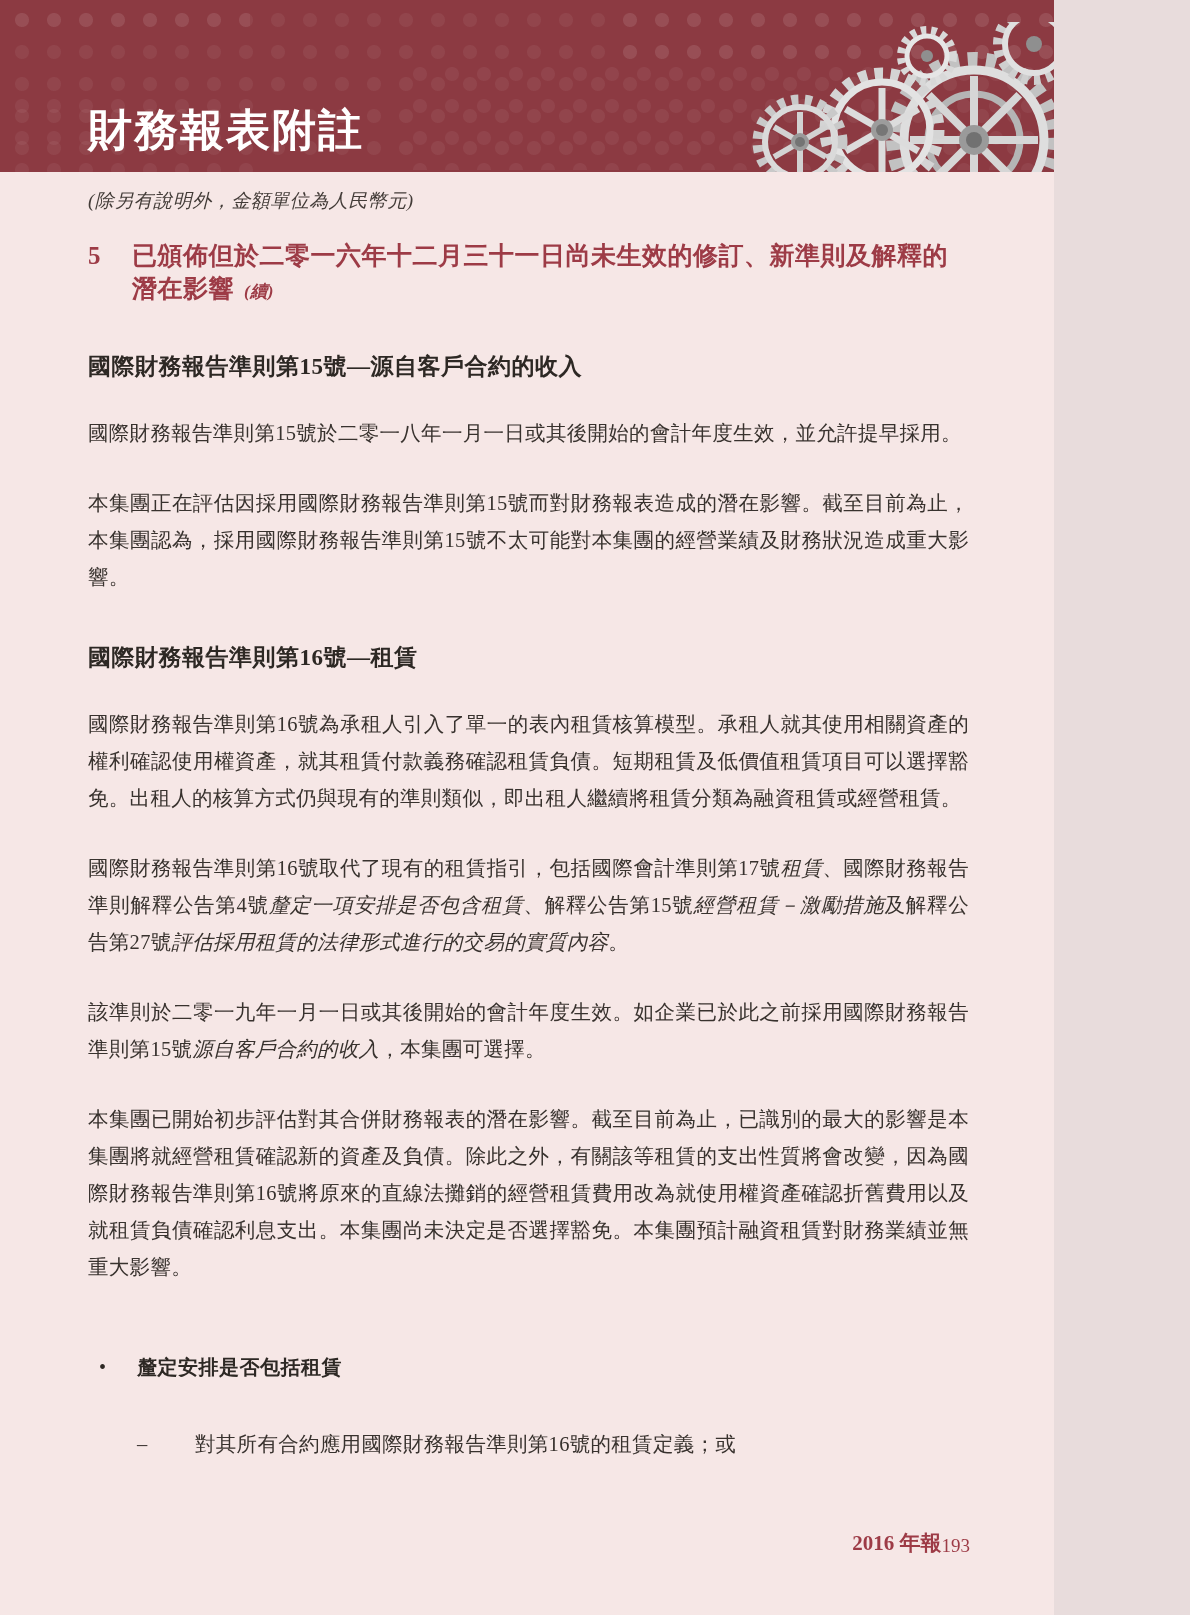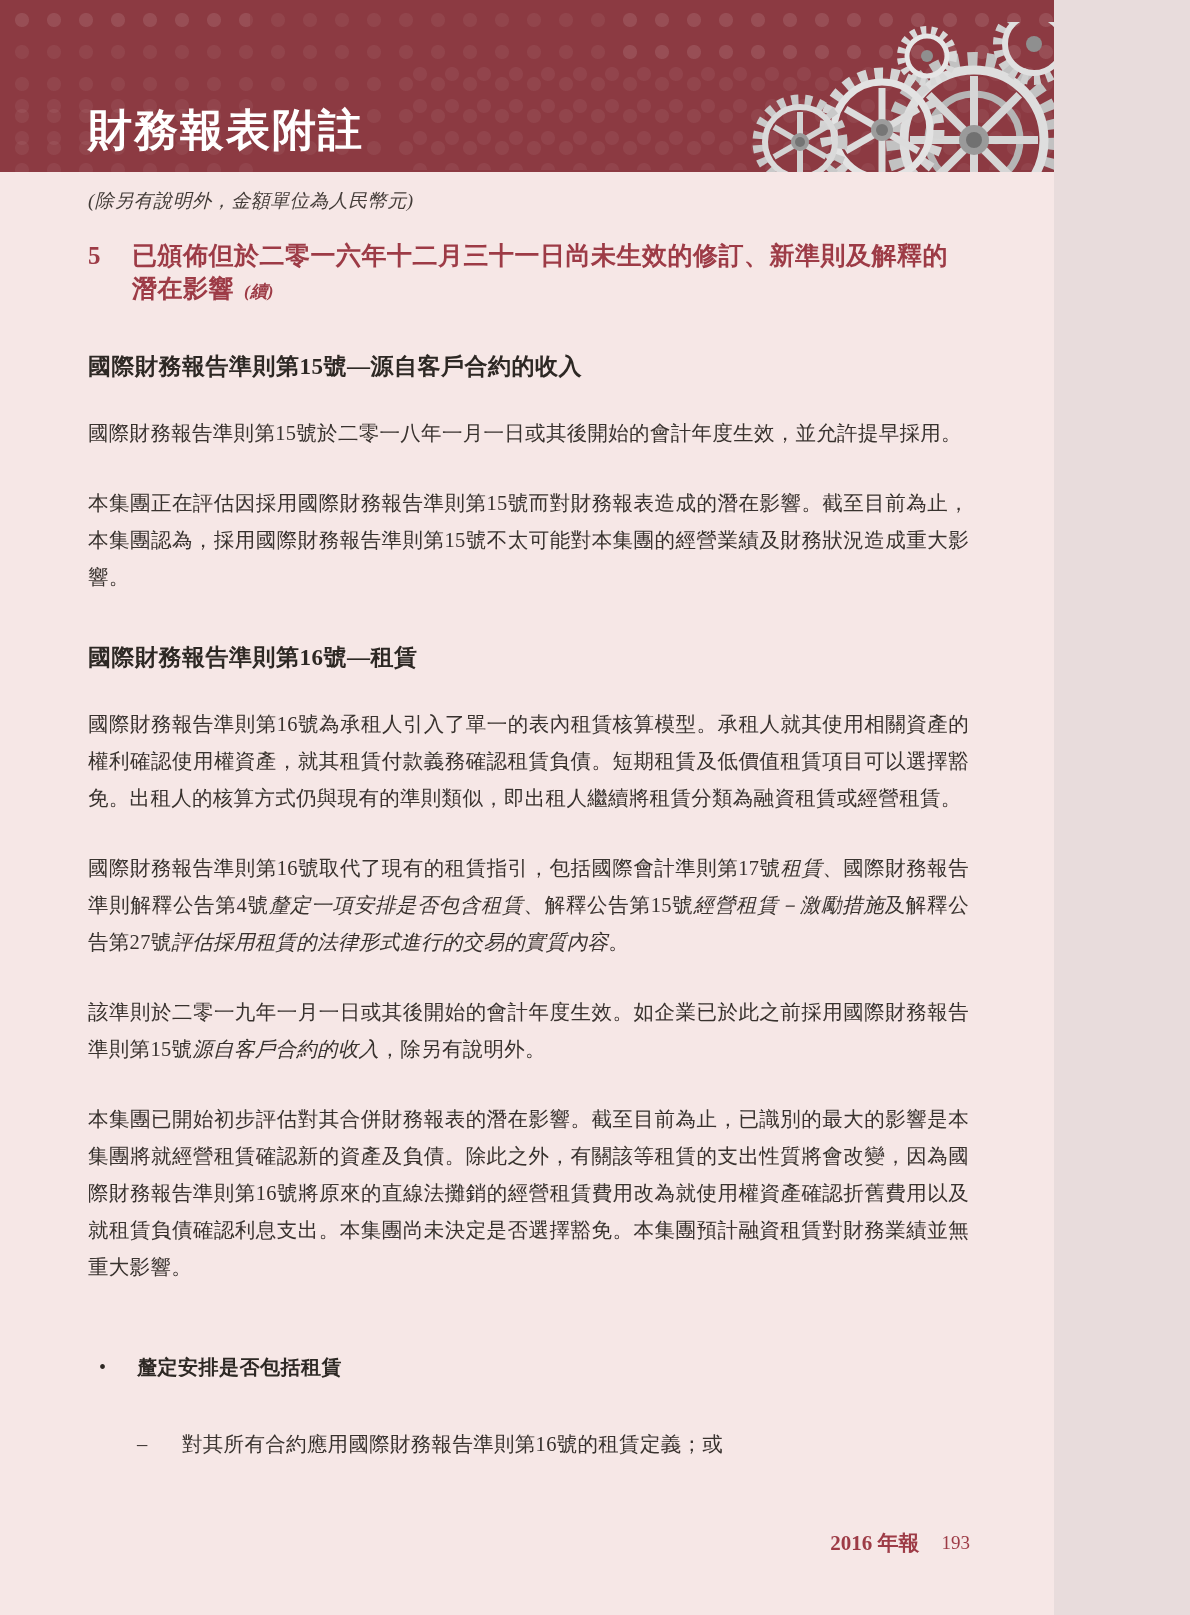--- a/index.html
+++ b/index.html
@@ -63,25 +63,25 @@
   .it{font-style:italic;}
   
   .bullet-block{margin-top:40px;}
   .bullet-head{display:flex;align-items:baseline;}
   .bullet-marker{width:38px;padding-left:11px;font-size:20px;flex:none;color:var(--heading-text);}
   .bullet-title{font-size:20px;font-weight:bold;color:var(--heading-text);letter-spacing:0.5px;margin-top:28px;}
   .bullet-body{margin-left:49px;}
   .bullet-body .para{margin-top:29px;}
   .dash-item{display:flex;margin-top:45px;}
   .dash-marker{width:45px;flex:none;font-size:20.5px;line-height:37px;}
-  .dash-text{font-size:20.5px;line-height:37px;text-align:justify;letter-spacing:0.3px;}
+  .dash-text{font-size:20.5px;line-height:37px;text-align:justify;letter-spacing:0.3px;margin-left:13px;}
   
   .footer{
     position:absolute;right:84px;bottom:58px;
-    display:flex;align-items:center;gap:22px;margin-top:8px;
+    display:flex;align-items:flex-end;margin-top:8px;
   }
   .footer-report{color:var(--accent);font-weight:bold;font-size:21px;}
   .footer-page{color:var(--accent);font-size:19px;}
 </style>
 </head>
 <body>
 
 <div class="page">
 
   <div class="header">
@@ -156,21 +156,21 @@
       <span class="section-title"><span>已頒佈但於二零一六年十二月三十一日尚未生效的修訂、新準則及解釋的潛在影響</span><span class="section-suffix">(續)</span></span>
     </div>
 
     <h2 class="subheading first">國際財務報告準則第15號—源自客戶合約的收入</h2>
     <p class="para"><span>國際財務報告準則第15號於二零一八年一月一日或其後開始的會計年度生效，並允許提早採用。</span></p>
     <p class="para"><span>本集團正在評估因採用國際財務報告準則第15號而對財務報表造成的潛在影響。截至目前為止，本集團認為，採用國際財務報告準則第15號不太可能對本集團的經營業績及財務狀況造成重大影響。</span></p>
 
     <h2 class="subheading">國際財務報告準則第16號—租賃</h2>
     <p class="para"><span>國際財務報告準則第16號為承租人引入了單一的表內租賃核算模型。承租人就其使用相關資產的權利確認使用權資產，就其租賃付款義務確認租賃負債。短期租賃及低價值租賃項目可以選擇豁免。出租人的核算方式仍與現有的準則類似，即出租人繼續將租賃分類為融資租賃或經營租賃。</span></p>
     <p class="para"><span>國際財務報告準則第16號取代了現有的租賃指引，包括國際會計準則第17號</span><span class="it">租賃</span><span>、國際財務報告準則解釋公告第4號</span><span class="it">釐定一項安排是否包含租賃</span><span>、解釋公告第15號</span><span class="it">經營租賃－激勵措施</span><span>及解釋公告第27號</span><span class="it">評估採用租賃的法律形式進行的交易的實質內容</span><span>。</span></p>
-    <p class="para"><span>該準則於二零一九年一月一日或其後開始的會計年度生效。如企業已於此之前採用國際財務報告準則第15號</span><span class="it">源自客戶合約的收入</span><span>，除另有說明外。</span></p>
+    <p class="para"><span>該準則於二零一九年一月一日或其後開始的會計年度生效。如企業已於此之前採用國際財務報告準則第15號</span><span class="it">源自客戶合約的收入</span><span>，本集團可選擇。</span></p>
     <p class="para"><span>本集團已開始初步評估對其合併財務報表的潛在影響。截至目前為止，已識別的最大的影響是本集團將就經營租賃確認新的資產及負債。除此之外，有關該等租賃的支出性質將會改變，因為國際財務報告準則第16號將原來的直線法攤銷的經營租賃費用改為就使用權資產確認折舊費用以及就租賃負債確認利息支出。本集團尚未決定是否選擇豁免。本集團預計融資租賃對財務業績並無重大影響。</span></p>
 
     <div class="bullet-block">
       <div class="bullet-head">
         <span class="bullet-marker">•</span>
         <span class="bullet-title">釐定安排是否包括租賃</span>
       </div>
       <div class="bullet-body">
         <div class="dash-item">
           <span class="dash-marker">–</span>

